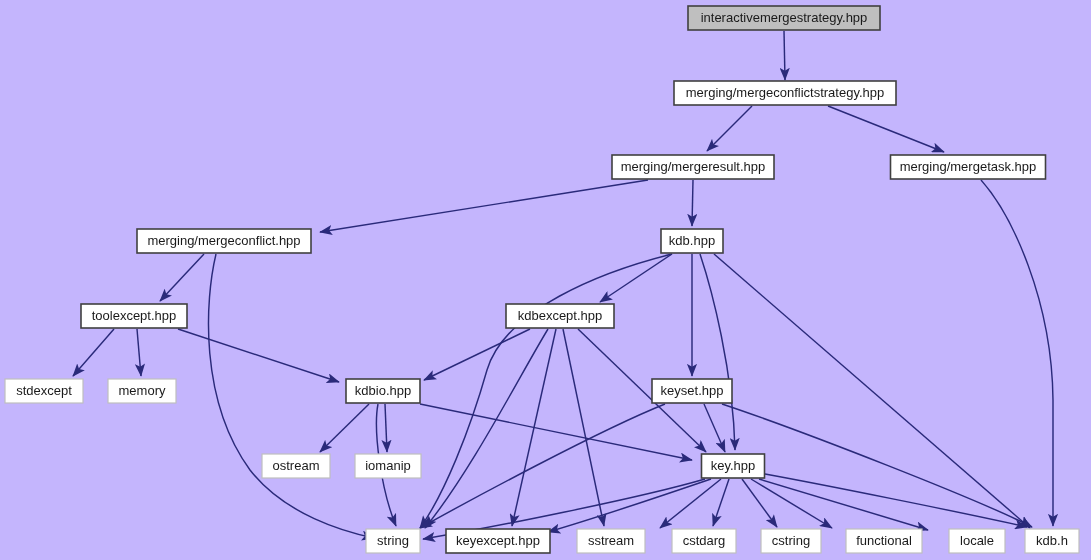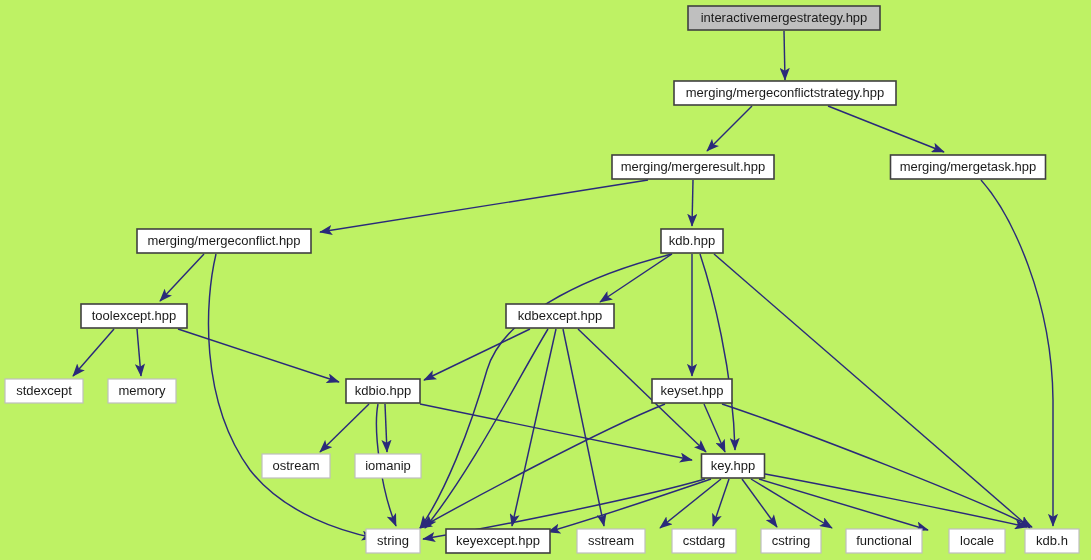--- a/index.html
+++ b/index.html
@@ -4,21 +4,21 @@
 <style>
   html, body {
     margin: 0;
     padding: 0;
     background: #ffffff;
   }
   #graph-root {
     position: relative;
     width: 1091px;
     height: 560px;
-    background: #bef264;
+    background: #c4b5fd;
     font-family: "Liberation Sans", sans-serif;
     overflow: hidden;
   }
   svg#graph-svg {
     position: absolute;
     left: 0;
     top: 0;
     width: 1091px;
     height: 560px;
     display: block;

